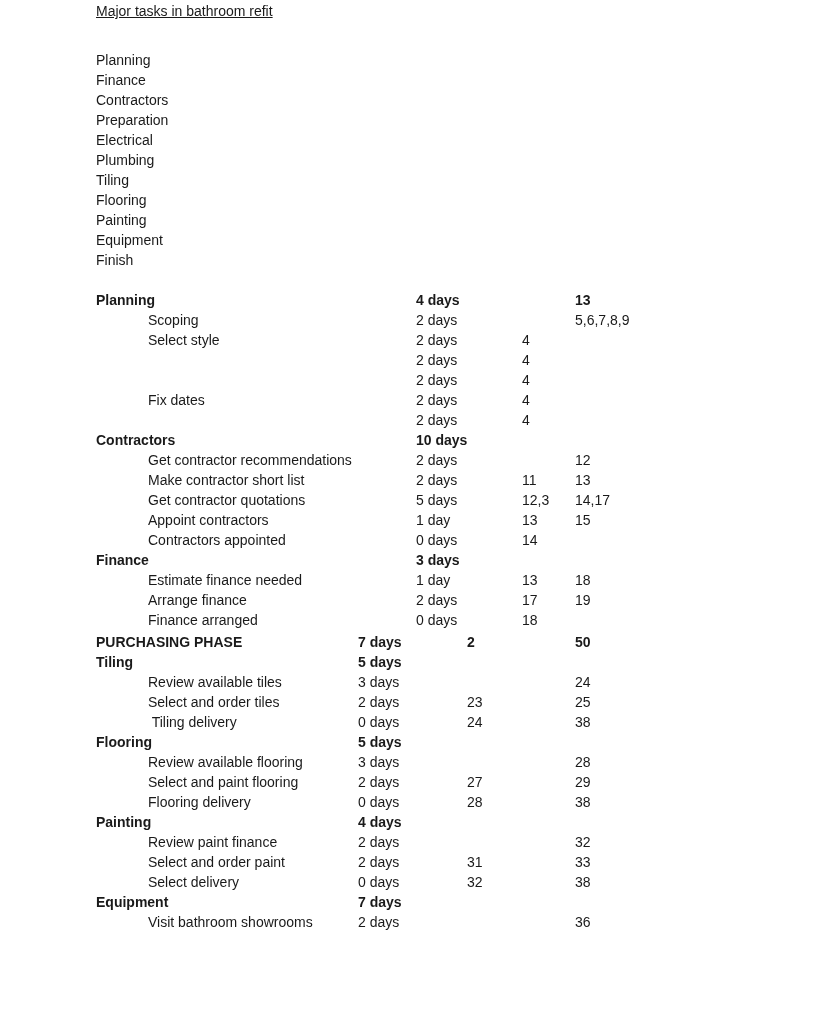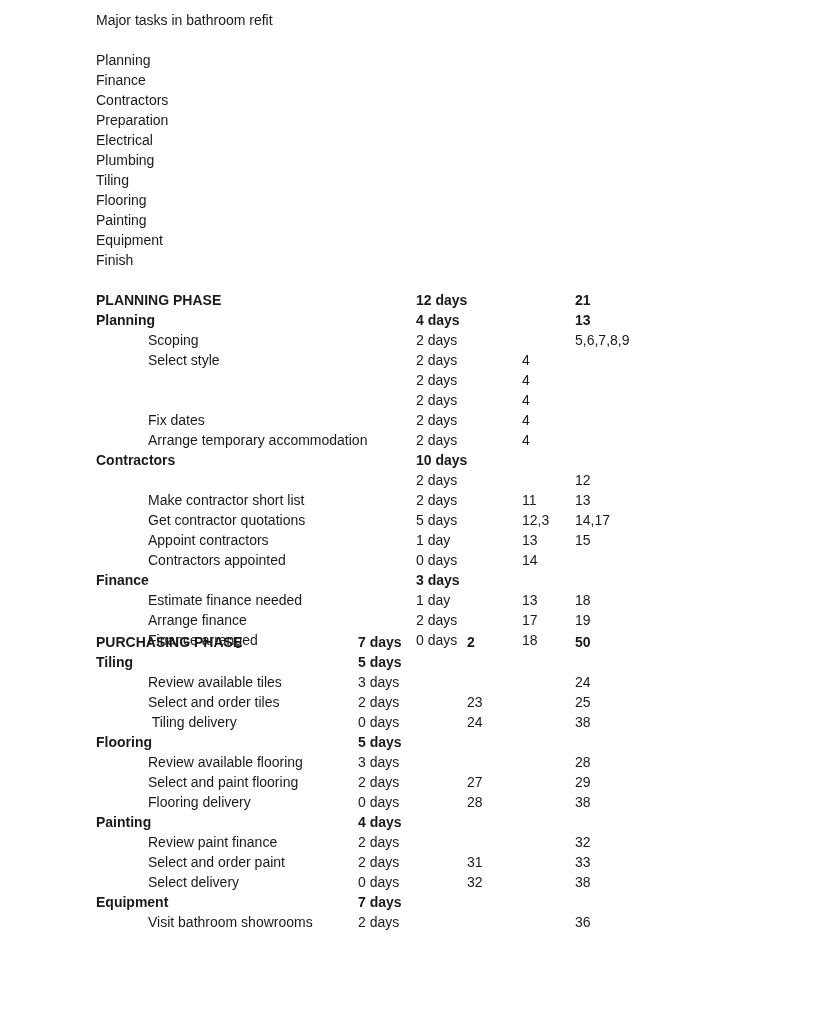--- a/index.html
+++ b/index.html
@@ -11,22 +11,23 @@
     background: #ffffff;
     font-family: "Liberation Sans", sans-serif;
     font-size: 14px;
     line-height: 20px;
     color: #1a1a1a;
     overflow: hidden;
   }
   .title {
     position: absolute;
     left: 96px;
-    top: 10px;
+    top: 1px;
     white-space: pre;
+    text-decoration: underline;
   }
   .task-list {
     position: absolute;
     left: 96px;
     top: 50px;
   }
   .list-line { height: 20px; white-space: pre; }
   .section { position: absolute; left: 0; width: 825px; }
   .sec-planning   { top: 290px; }
   .sec-purchasing { top: 632px; }
@@ -57,26 +58,20 @@
       <div class="list-line">Plumbing</div>
       <div class="list-line">Tiling</div>
       <div class="list-line">Flooring</div>
       <div class="list-line">Painting</div>
       <div class="list-line">Equipment</div>
       <div class="list-line">Finish</div>
     </div>
 
   <div class="section sec-planning">
       <div class="row lvl0 bold">
-        <span class="cell c-task">PLANNING PHASE</span>
-        <span class="cell c-dur">12 days</span>
-        <span class="cell c-pred"></span>
-        <span class="cell c-succ">21</span>
-      </div>
-      <div class="row lvl0 bold">
         <span class="cell c-task">Planning</span>
         <span class="cell c-dur">4 days</span>
         <span class="cell c-pred"></span>
         <span class="cell c-succ">13</span>
       </div>
       <div class="row lvl1">
         <span class="cell c-task">Scoping</span>
         <span class="cell c-dur">2 days</span>
         <span class="cell c-pred"></span>
         <span class="cell c-succ">5,6,7,8,9</span>
@@ -97,32 +92,32 @@
         <span class="cell c-pred">4</span>
         <span class="cell c-succ"></span>
       </div>
       <div class="row lvl1">
         <span class="cell c-task">Fix dates</span>
         <span class="cell c-dur">2 days</span>
         <span class="cell c-pred">4</span>
         <span class="cell c-succ"></span>
       </div>
       <div class="row lvl1">
-        <span class="cell c-task">Arrange temporary accommodation</span>
         <span class="cell c-dur">2 days</span>
         <span class="cell c-pred">4</span>
         <span class="cell c-succ"></span>
       </div>
       <div class="row lvl0 bold">
         <span class="cell c-task">Contractors</span>
         <span class="cell c-dur">10 days</span>
         <span class="cell c-pred"></span>
         <span class="cell c-succ"></span>
       </div>
       <div class="row lvl1">
+        <span class="cell c-task">Get contractor recommendations</span>
         <span class="cell c-dur">2 days</span>
         <span class="cell c-pred"></span>
         <span class="cell c-succ">12</span>
       </div>
       <div class="row lvl1">
         <span class="cell c-task">Make contractor short list</span>
         <span class="cell c-dur">2 days</span>
         <span class="cell c-pred">11</span>
         <span class="cell c-succ">13</span>
       </div>

